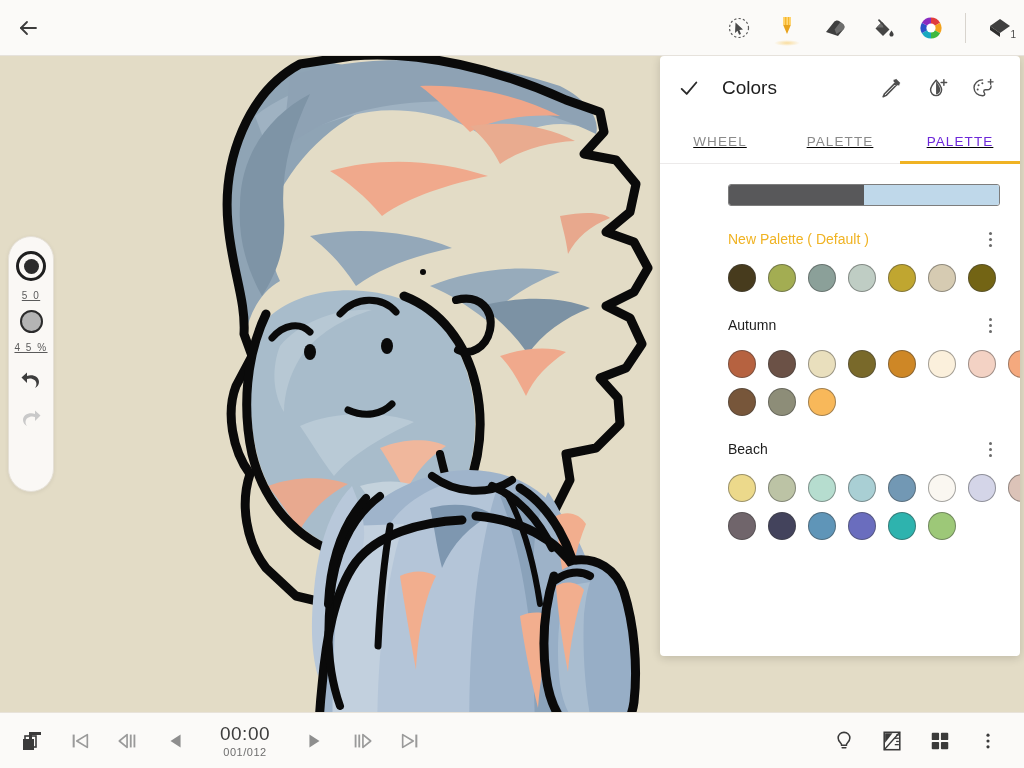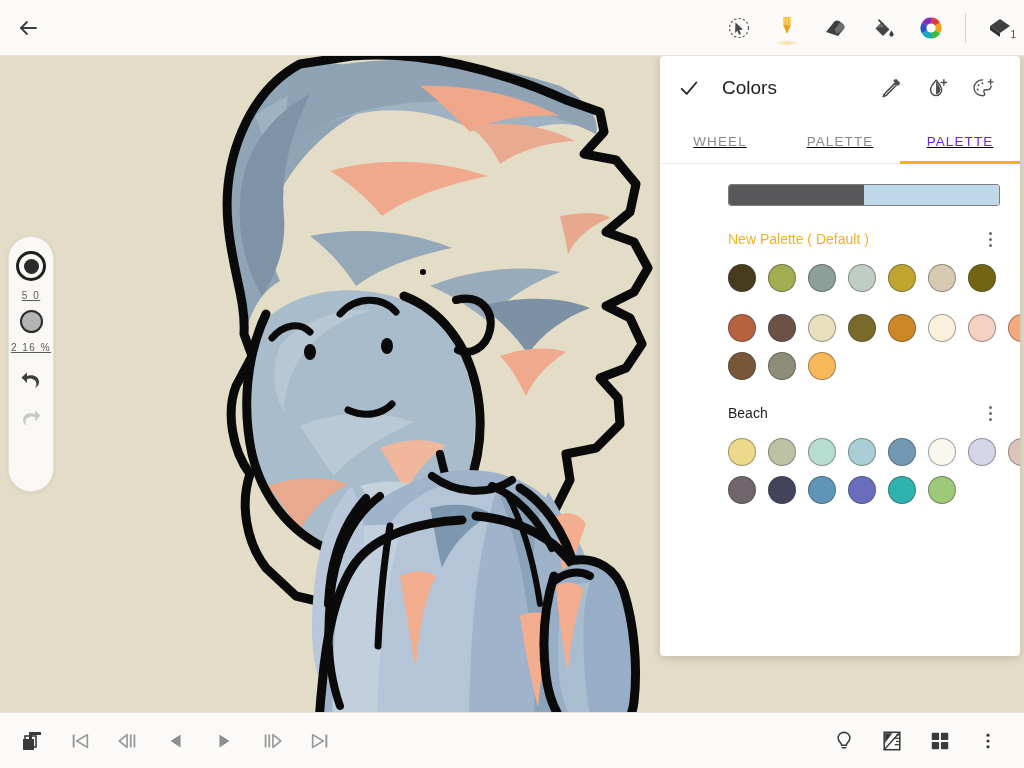--- a/index.html
+++ b/index.html
@@ -391,21 +391,21 @@
       <span class="layer-badge">1</span>
     </div>
   </div>
 
   <div class="brush-panel">
     <div class="size-ring">
       <i></i>
     </div>
     <div class="bp-label">5 0</div>
     <div class="opacity-dot"></div>
-    <div class="bp-label">2 16 %</div>
+    <div class="bp-label">4 5 %</div>
     <div class="bp-icon">
       <svg width="24" height="20" viewBox="0 0 24 20">
         <path d="M8 5 C14 3 20 6 20 11 C20 14 18 16 16 17 C18 14.5 18 11 15.5 9 C13.5 7.4 10.5 7 8 8 L8 12 L2.5 6.6 L8 1.5 Z" fill="#3d3d3d"></path>
       </svg>
     </div>
     <div class="bp-icon">
       <svg width="24" height="20" viewBox="0 0 24 20">
         <path d="M16 5 C10 3 4 6 4 11 C4 14 6 16 8 17 C6 14.5 6 11 8.5 9 C10.5 7.4 13.5 7 16 8 L16 12 L21.5 6.6 L16 1.5 Z" fill="#c9c9c9"></path>
       </svg>
     </div>
@@ -478,20 +478,29 @@
                 <div class="swatch" style="background: rgb(163, 173, 82);"></div>
                 <div class="swatch" style="background: rgb(139, 160, 153);"></div>
                 <div class="swatch" style="background: rgb(191, 205, 196);"></div>
                 <div class="swatch" style="background: rgb(192, 166, 48);"></div>
                 <div class="swatch" style="background: rgb(214, 203, 178);"></div>
                 <div class="swatch" style="background: rgb(115, 100, 20);"></div>
               </div>
             </div>
           </div>
           <div class="pal-group">
+            <div class="pal-head">
+              <div class="pal-name">Autumn</div>
+              <div class="pal-head-spacer"></div>
+              <div class="kebab">
+                <i></i>
+                <i></i>
+                <i></i>
+              </div>
+            </div>
             <div class="swatch-rows">
               <div class="swatch-row">
                 <div class="swatch" style="background: rgb(182, 98, 64);"></div>
                 <div class="swatch" style="background: rgb(107, 81, 70);"></div>
                 <div class="swatch" style="background: rgb(233, 223, 189);"></div>
                 <div class="swatch" style="background: rgb(121, 105, 42);"></div>
                 <div class="swatch" style="background: rgb(206, 135, 38);"></div>
                 <div class="swatch" style="background: rgb(251, 240, 220);"></div>
                 <div class="swatch" style="background: rgb(243, 210, 196);"></div>
                 <div class="swatch" style="background: rgb(245, 169, 126);"></div>
@@ -563,20 +572,24 @@
         <rect x="18" y="5" width="2" height="14" fill="#9a9a9a"></rect>
       </svg>
     </div>
 
     <div class="bb-icon">
       <svg width="22" height="22" viewBox="0 0 24 24">
         <path d="M17 5 L17 19 L6 12 Z" fill="#8e8e8e"></path>
       </svg>
     </div>
 
+    <div class="timecode">
+      <div class="tc-time">00:00</div>
+      <div class="tc-frame">001/012</div>
+    </div>
 
     <div class="bb-icon">
       <svg width="22" height="22" viewBox="0 0 24 24">
         <path d="M7 5 L7 19 L18 12 Z" fill="#8e8e8e"></path>
       </svg>
     </div>
 
     <div class="bb-icon">
       <svg width="22" height="22" viewBox="0 0 24 24">
         <rect x="4" y="5" width="2" height="14" fill="#9a9a9a"></rect>

